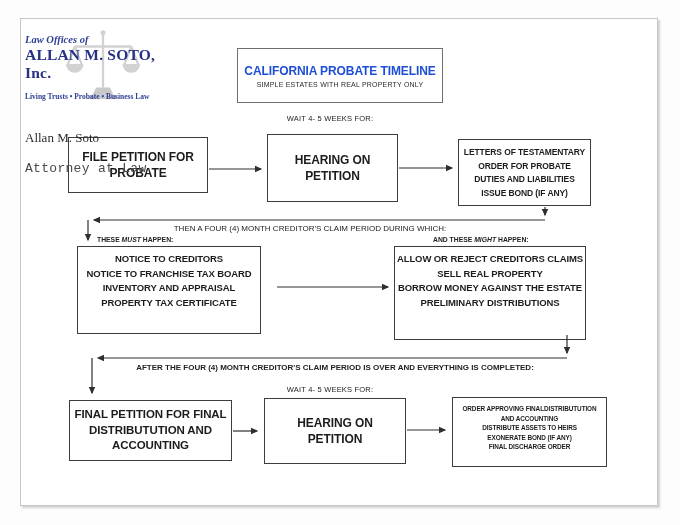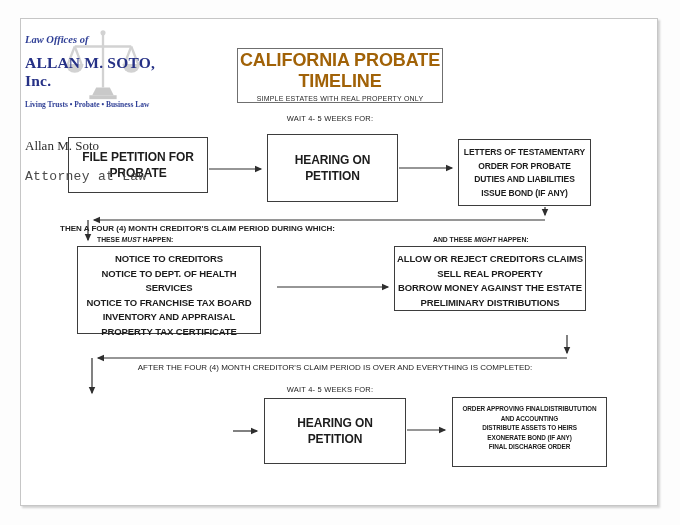--- a/index.html
+++ b/index.html
@@ -9,56 +9,56 @@
           background:#ffffff; border:1px solid #c6c6c6;
           box-shadow:2px 2px 2px rgba(0,0,0,0.18); }
 
   
   .logo { position:absolute; left:25px; top:34px; width:155px; }
   .logo .wm { position:absolute; left:50%; top:-7px; transform:translateX(-50%); z-index:0; }
   .logo .txt { position:relative; z-index:1; }
   .lo { font-family:"Liberation Serif", serif; font-style:italic; font-weight:600;
         font-size:10.5px; color:#2f3f96; }
   .fn { font-family:"Liberation Serif", serif; font-weight:600; font-size:15.5px;
-        color:#263186; letter-spacing:0.2px; margin-top:9px; }
+        color:#263186; letter-spacing:0.2px; margin-top:1px; }
   .tg { font-family:"Liberation Serif", serif; font-weight:700; font-size:7.5px;
         color:#2f3f96; margin-top:10px; }
   .an { font-family:"Liberation Serif", serif; font-size:13px; color:#2b2b2b; margin-top:29px; }
   .at { font-family:Liberation Mono, monospace; font-size:13px; color:#4a4a4a;
         letter-spacing:0.3px; margin-top:15px; }
 
   
   .title-box { position:absolute; left:237px; top:48px; width:206px; height:55px;
                border:1px solid #6f6f6f; background:#fff; display:flex; flex-direction:column;
                align-items:center; justify-content:center; text-align:center; }
-  .title-box .t { font-weight:bold; font-size:18px; color:#a16207; letter-spacing:-0.1px; }
+  .title-box .t { font-weight:bold; font-size:12px; color:#1d4ed8; letter-spacing:-0.1px; }
   .title-box .s { font-size:7px; color:#2a2a2a; letter-spacing:0.2px; margin-top:3px; }
 
   
   .box { position:absolute; border:1.5px solid #3d3d3d; background:#fff;
          display:flex; flex-direction:column; align-items:center; justify-content:center;
          text-align:center; font-weight:bold; color:#1c1c1c; letter-spacing:-0.1px; }
   .box.thin { border-width:1px; }
   .box.top-align { justify-content:flex-start; }
   .bx-a { left:68px; top:137px; width:140px; height:56px; font-size:12px; line-height:16px; }
   .bx-b { left:267px; top:134px; width:131px; height:68px; font-size:12px; line-height:16px; }
   .bx-c { left:458px; top:139px; width:133px; height:67px; font-size:8.5px; line-height:13.5px; padding-top:6px; }
   .bx-d { left:77px;  top:246px; width:184px; height:88px; font-size:9.5px; line-height:14.5px; padding-top:5px; }
-  .bx-e { left:394px; top:246px; width:192px; height:65px; font-size:9.5px; line-height:14.5px; padding-top:5px; }
+  .bx-e { left:394px; top:246px; width:192px; height:94px; font-size:9.5px; line-height:14.5px; padding-top:5px; }
   .bx-f { left:69px;  top:400px; width:163px; height:61px; font-size:11.5px; line-height:15.5px; }
   .bx-g { left:264px; top:398px; width:142px; height:66px; font-size:12px; line-height:16px; }
   .bx-h { left:452px; top:397px; width:155px; height:70px; font-size:6.4px; line-height:9.6px; padding-top:6px; }
 
   
   .lbl { position:absolute; color:#222; white-space:nowrap; }
   .wait-top    { left:255px; top:114px; width:150px; text-align:center; font-size:7.5px; letter-spacing:0.2px; }
-  .creditor    { left:60px;  top:224px; width:500px; font-size:8px; font-weight:700; }
+  .creditor    { left:60px;  top:224px; width:500px; text-align:center; font-size:8px; font-weight:400; }
   .must        { left:97px;  top:236px; font-size:6.8px; font-weight:600; }
   .might       { left:433px; top:236px; font-size:6.8px; font-weight:600; }
-  .after       { left:90px;  top:363px; width:490px; text-align:center; font-size:8px; font-weight:400; }
+  .after       { left:90px;  top:363px; width:490px; text-align:center; font-size:8px; font-weight:700; }
   .wait-bottom { left:255px; top:385px; width:150px; text-align:center; font-size:7.5px; letter-spacing:0.2px; }
   .lbl em { font-style:italic; }
 
   .connectors { position:absolute; left:0; top:0; width:680px; height:525px; pointer-events:none; }
 </style>
 </head>
 <body>
 
 <div class="canvas">
   <div class="page"></div>
@@ -110,32 +110,36 @@
   </div>
   <div class="box thin top-align bx-c">
     <div>LETTERS OF TESTAMENTARY</div>
     <div>ORDER FOR PROBATE</div>
     <div>DUTIES AND LIABILITIES</div>
     <div>ISSUE BOND (IF ANY)</div>
   </div>
 
   <div class="box top-align bx-d">
     <div>NOTICE TO CREDITORS</div>
-    <div>NOTICE TO DEPT. OF HEALTH SERVICES</div>
     <div>NOTICE TO FRANCHISE TAX BOARD</div>
     <div>INVENTORY AND APPRAISAL</div>
     <div>PROPERTY TAX CERTIFICATE</div>
   </div>
   <div class="box top-align bx-e">
     <div>ALLOW OR REJECT CREDITORS CLAIMS</div>
     <div>SELL REAL PROPERTY</div>
     <div>BORROW MONEY AGAINST THE ESTATE</div>
     <div>PRELIMINARY DISTRIBUTIONS</div>
   </div>
 
+  <div class="box bx-f">
+    <div>FINAL PETITION FOR FINAL</div>
+    <div>DISTRIBUTUTION AND</div>
+    <div>ACCOUNTING</div>
+  </div>
   <div class="box bx-g">
     <div>HEARING ON</div>
     <div>PETITION</div>
   </div>
   <div class="box thin top-align bx-h">
     <div>ORDER APPROVING FINALDISTRIBUTUTION</div>
     <div>AND ACCOUNTING</div>
     <div>DISTRIBUTE ASSETS TO HEIRS</div>
     <div>EXONERATE BOND (IF ANY)</div>
     <div>FINAL DISCHARGE ORDER</div>

